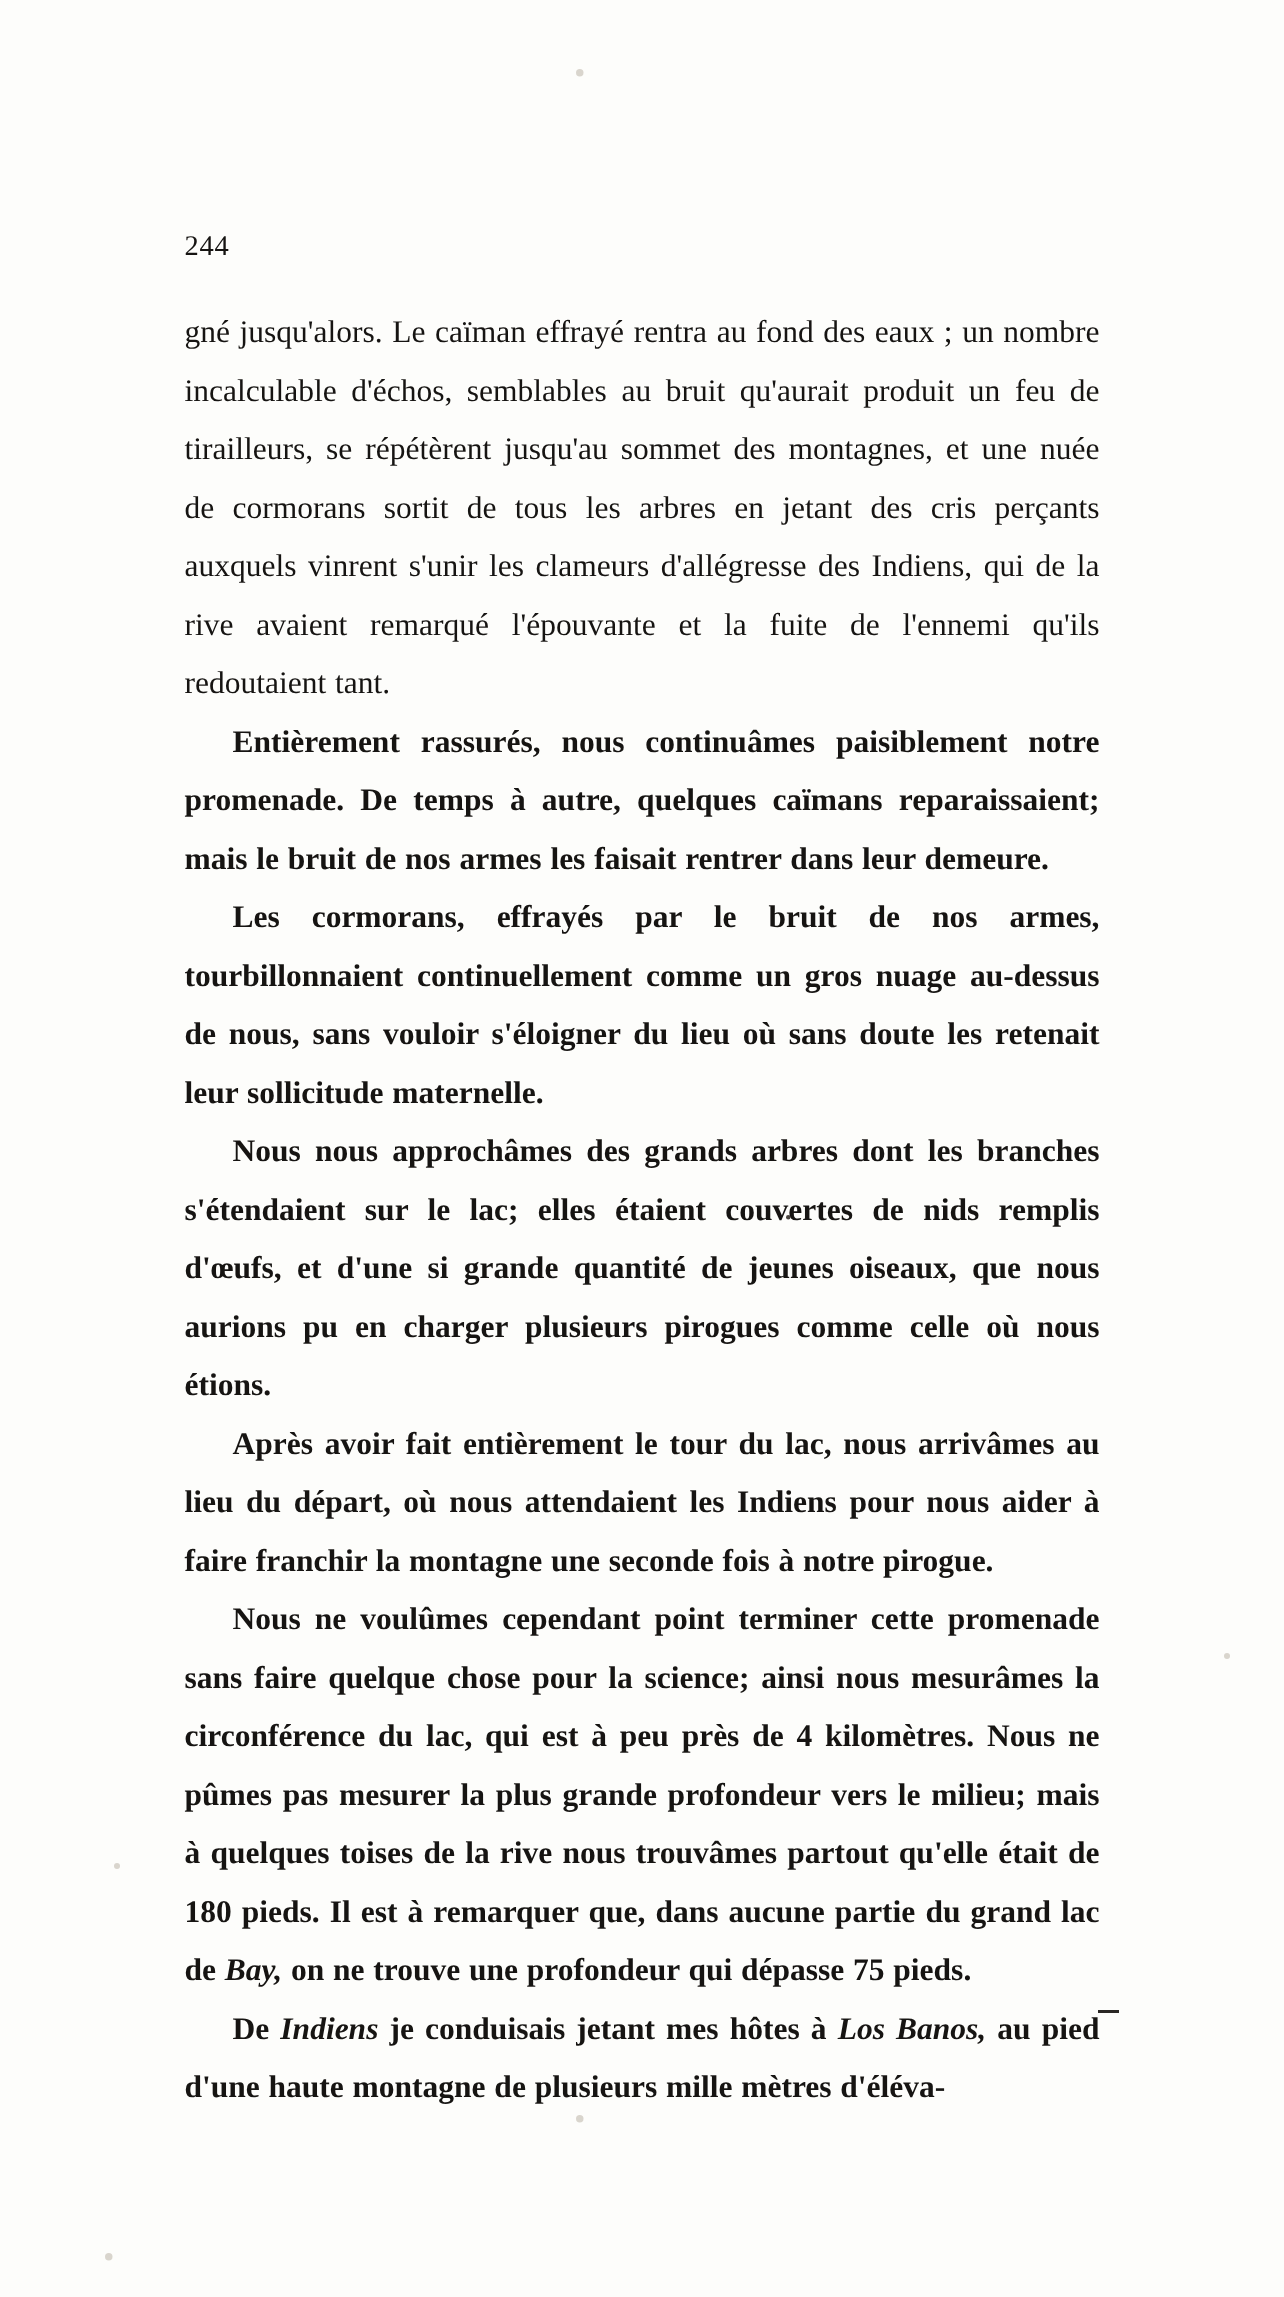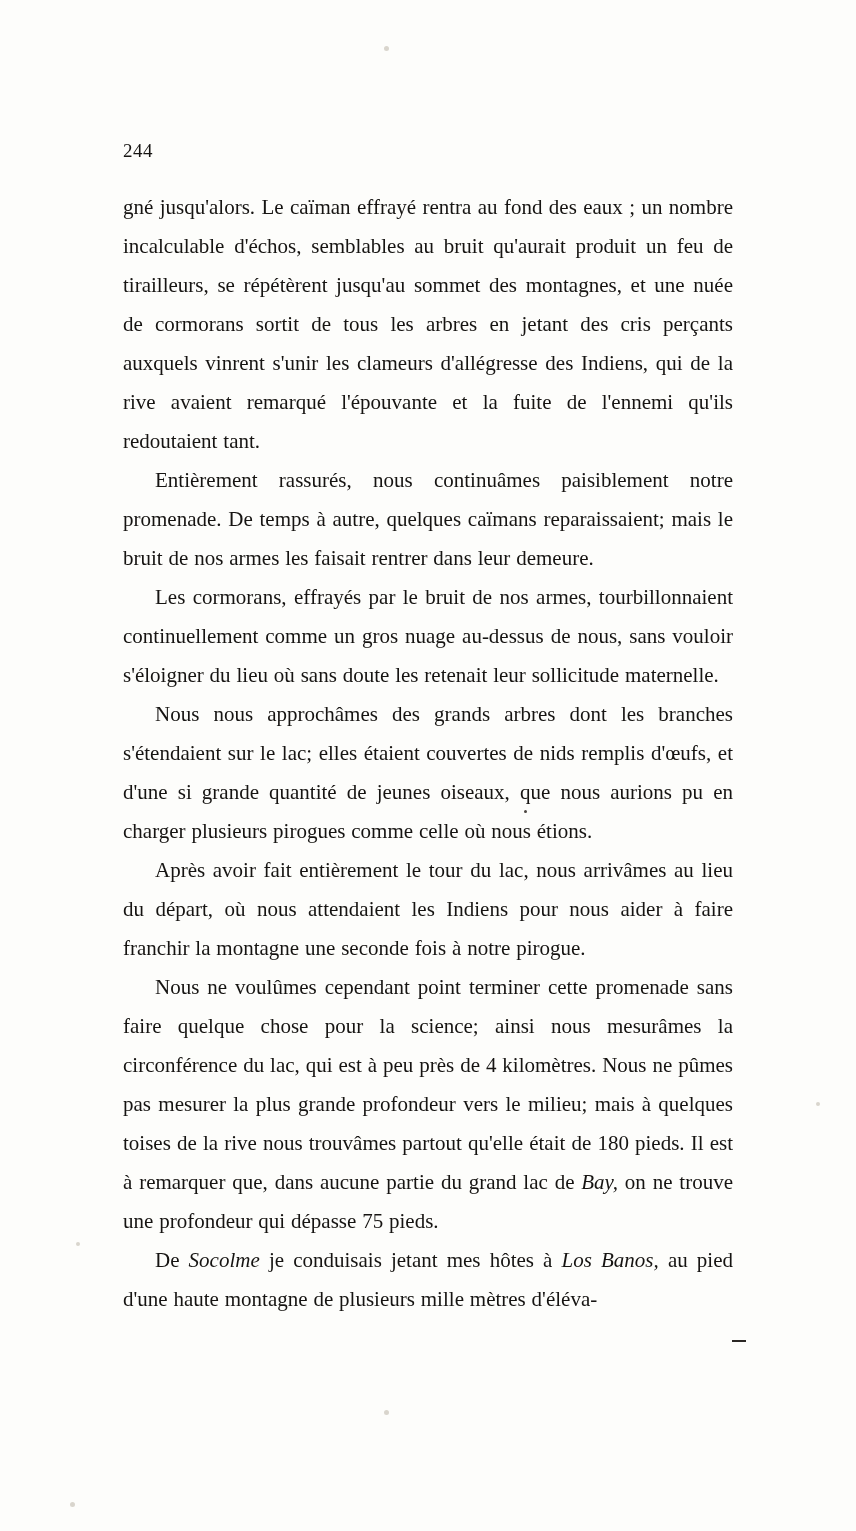--- a/index.html
+++ b/index.html
@@ -18,21 +18,21 @@
   .page {
     position: absolute;
     left: 0; top: 0;
     width: 856px;
     height: 1531px;
     background: #fdfdfb;
   }
   .content {
     position: absolute;
     left: 123px;
-    top: 140px;
+    top: 154px;
     width: 610px;
   }
   .running-head {
     display: flex;
     align-items: baseline;
     margin-bottom: 26px;
   }
   .folio {
     font-size: 19px;
     letter-spacing: 0.5px;
@@ -52,20 +52,21 @@
     margin: 0;
     font-size: 21px;
     line-height: 39px;
     text-align: justify;
     text-justify: inter-word;
     word-spacing: 0.6px;
     hyphens: manual;
   }
   .body-text p.indent {
     text-indent: 32px;
+    font-weight: bold;
   }
   .body-text p + p {
     margin-top: 0;
   }
   em {
     font-style: italic;
   }
   .edge-mark-right {
     position: absolute;
     right: 110px;
@@ -111,20 +112,20 @@
       <div class="folio">244</div>
     </div>
 
     <div class="body-text">
       <p>gné jusqu'alors. Le caïman effrayé rentra au fond des eaux ; un nombre incalculable d'échos, semblables au bruit qu'aurait produit un feu de tirailleurs, se répétèrent jusqu'au sommet des montagnes, et une nuée de cormorans sortit de tous les arbres en jetant des cris perçants auxquels vinrent s'unir les clameurs d'allégresse des Indiens, qui de la rive avaient remarqué l'épouvante et la fuite de l'ennemi qu'ils redoutaient tant.</p>
       <p class="indent">Entièrement rassurés, nous continuâmes paisiblement notre promenade. De temps à autre, quelques caïmans reparaissaient; mais le bruit de nos armes les faisait rentrer dans leur demeure.</p>
       <p class="indent">Les cormorans, effrayés par le bruit de nos armes, tourbillonnaient continuellement comme un gros nuage au-dessus de nous, sans vouloir s'éloigner du lieu où sans doute les retenait leur sollicitude maternelle.</p>
       <p class="indent">Nous nous approchâmes des grands arbres dont les branches s'étendaient sur le lac; elles étaient couvertes de nids remplis d'œufs, et d'une si grande quantité de jeunes oiseaux, que nous aurions pu en charger plusieurs pirogues comme celle où nous étions.</p>
       <p class="indent">Après avoir fait entièrement le tour du lac, nous arrivâmes au lieu du départ, où nous attendaient les Indiens pour nous aider à faire franchir la montagne une seconde fois à notre pirogue.</p>
       <p class="indent"><span>Nous ne voulûmes cependant point terminer cette promenade sans faire quelque chose pour la science; ainsi nous mesurâmes la circonférence du lac, qui est à peu près de 4 kilomètres. Nous ne pûmes pas mesurer la plus grande profondeur vers le milieu; mais à quelques toises de la rive nous trouvâmes partout qu'elle était de 180 pieds. Il est à remarquer que, dans aucune partie du grand lac de </span><em>Bay,</em><span> on ne trouve une profondeur qui dépasse 75 pieds.</span></p>
-      <p class="indent"><span>De </span><em>Socolme</em><span> je conduisais jetant mes hôtes à </span><em>Los Banos,</em><span> au pied d'une haute montagne de plusieurs mille mètres d'éléva-</span></p>
+      <p class="indent"><span>De </span><em>Indiens</em><span> je conduisais jetant mes hôtes à </span><em>Los Banos,</em><span> au pied d'une haute montagne de plusieurs mille mètres d'éléva-</span></p>
     </div>
 
   </div>
 
   <div class="dot-mark"></div>
   <div class="edge-mark-right"></div>
 </div>
 
 </body></html>

